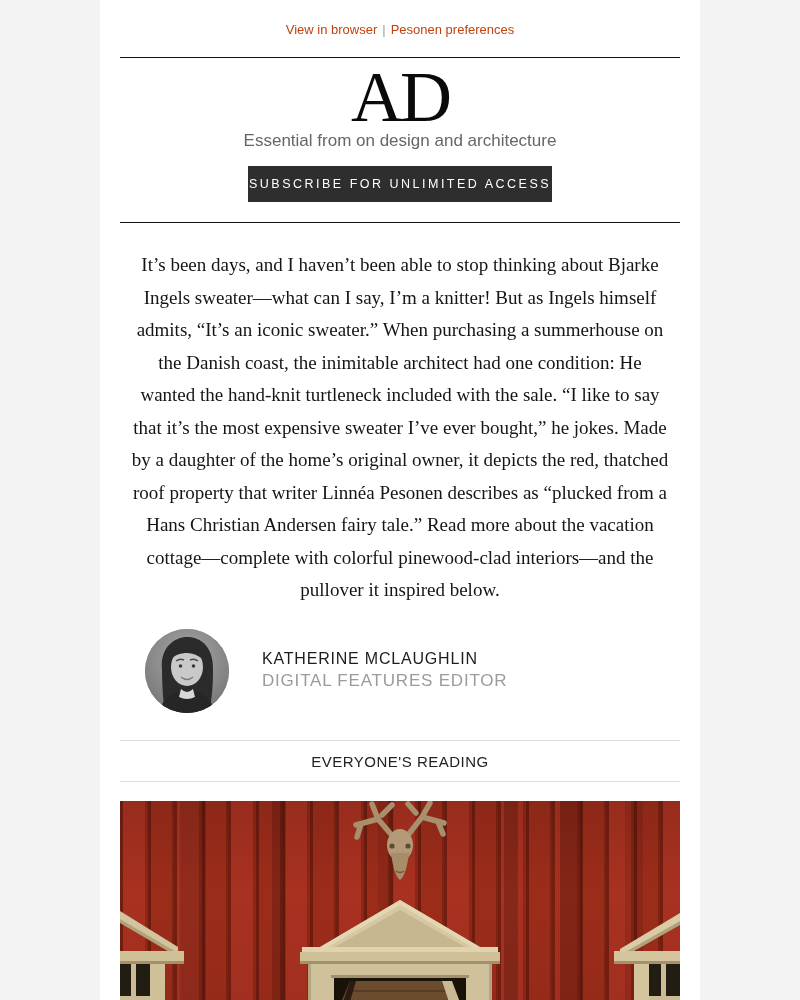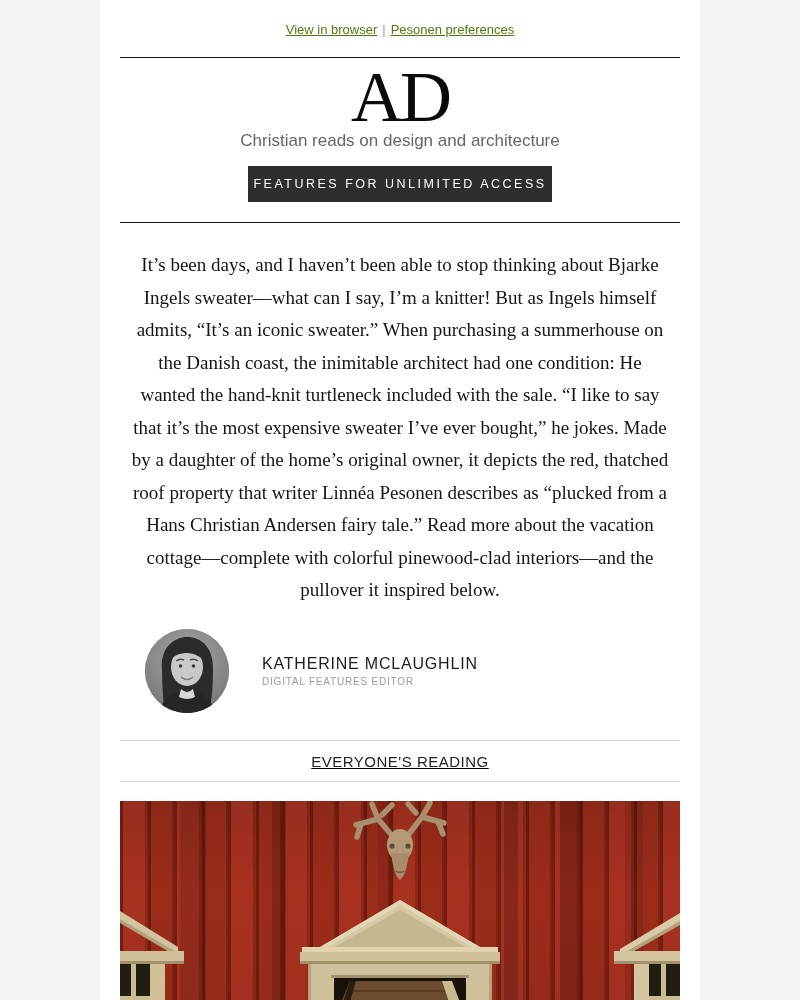--- a/index.html
+++ b/index.html
@@ -1,55 +1,55 @@
 <!DOCTYPE html>
 <html><head>
 <meta charset="utf-8">
 <style>
   * { margin:0; padding:0; box-sizing:border-box; }
   html,body { width:800px; height:1000px; overflow:hidden; }
   body { background:#f3f3f3; font-family:"Liberation Sans", sans-serif; }
   .email-container { width:600px; height:1000px; margin:0 auto; background:#ffffff; }
   .preheader { padding-top:22px; text-align:center; font-size:13px; color:#8a8a8a; }
-  .preheader a { color:#4d7c0f; text-decoration:underline; cursor:pointer; }
+  .preheader a { color:#c2410c; cursor:pointer; }
   .preheader .sep { color:#9a9a9a; margin:0 5px; text-decoration:none; }
   .rule-dark { border:none; border-top:1px solid #111111; margin:20px 20px 0 20px; }
   .rule-light { border:none; border-top:1px solid #dedede; margin:0 20px; }
   .logo { text-align:center; margin-top:8px; font-family:"Liberation Serif", serif;
           font-size:72px; line-height:62px; letter-spacing:-3px; color:#0a0a0a; font-weight:500; }
   .tagline { text-align:center; margin-top:3px; font-size:17px; color:#666666; }
   .subscribe-btn { display:block; margin:15px auto 0 auto; width:304px; height:36px;
           background:#2e2e2e; color:#ffffff; border:none; font-family:"Liberation Sans", sans-serif;
           font-size:12.5px; letter-spacing:2.5px; cursor:pointer; }
   .intro-text { margin:26px 30px 0 30px; font-family:"Liberation Serif", serif;
           font-size:19px; line-height:32.5px; color:#151515; text-align:center; }
   .author-row { display:flex; align-items:center; margin:22px 0 0 45px;gap:8px; }
   .avatar { width:84px; height:84px; border-radius:50%; overflow:hidden; background:#8b8b8b; flex:0 0 auto; }
   .author-meta { margin-left:25px; }
   .author-name { font-size:16px; color:#1d1d1d; letter-spacing:0.8px; }
-  .author-title { font-size:10px; color:#9b9b9b; letter-spacing:0.8px; margin-top:3px; }
-  .section-head { margin-top:27px;text-decoration:underline; }
+  .author-title { font-size:17px; color:#9b9b9b; letter-spacing:0.8px; margin-top:3px; }
+  .section-head { margin-top:27px; }
   .section-title { text-align:center; font-size:15px; color:#222222; letter-spacing:0.5px; padding:12px 0 11px 0; }
   .feature-photo { display:block; margin:19px 20px 0 20px; width:560px; height:228px; }
 </style>
 </head>
 <body>
 
 <div class="email-container">
 
   <div class="preheader">
     <a>View in browser</a><span class="sep">|</span><a>Pesonen preferences</a>
   </div>
 
   <hr class="rule-dark">
 
   <div class="logo">AD</div>
-  <div class="tagline">Christian reads on design and architecture</div>
+  <div class="tagline">Essential from on design and architecture</div>
 
-  <button class="subscribe-btn">FEATURES FOR UNLIMITED ACCESS</button>
+  <button class="subscribe-btn">SUBSCRIBE FOR UNLIMITED ACCESS</button>
 
   <hr class="rule-dark">
 
   <p class="intro-text">It’s been days, and I haven’t been able to stop thinking about Bjarke Ingels sweater—what can I say, I’m a knitter! But as Ingels himself admits, “It’s an iconic sweater.” When purchasing a summerhouse on the Danish coast, the inimitable architect had one condition: He wanted the hand-knit turtleneck included with the sale. “I like to say that it’s the most expensive sweater I’ve ever bought,” he jokes. Made by a daughter of the home’s original owner, it depicts the red, thatched roof property that writer Linnéa Pesonen describes as “plucked from a Hans Christian Andersen fairy tale.” Read more about the vacation cottage—complete with colorful pinewood-clad interiors—and the pullover it inspired below.</p>
 
   <div class="author-row">
     <div class="avatar">
       <svg width="84" height="84" viewBox="0 0 84 84">
         <defs>
           <radialGradient id="bgph" cx="50%" cy="35%" r="80%">

